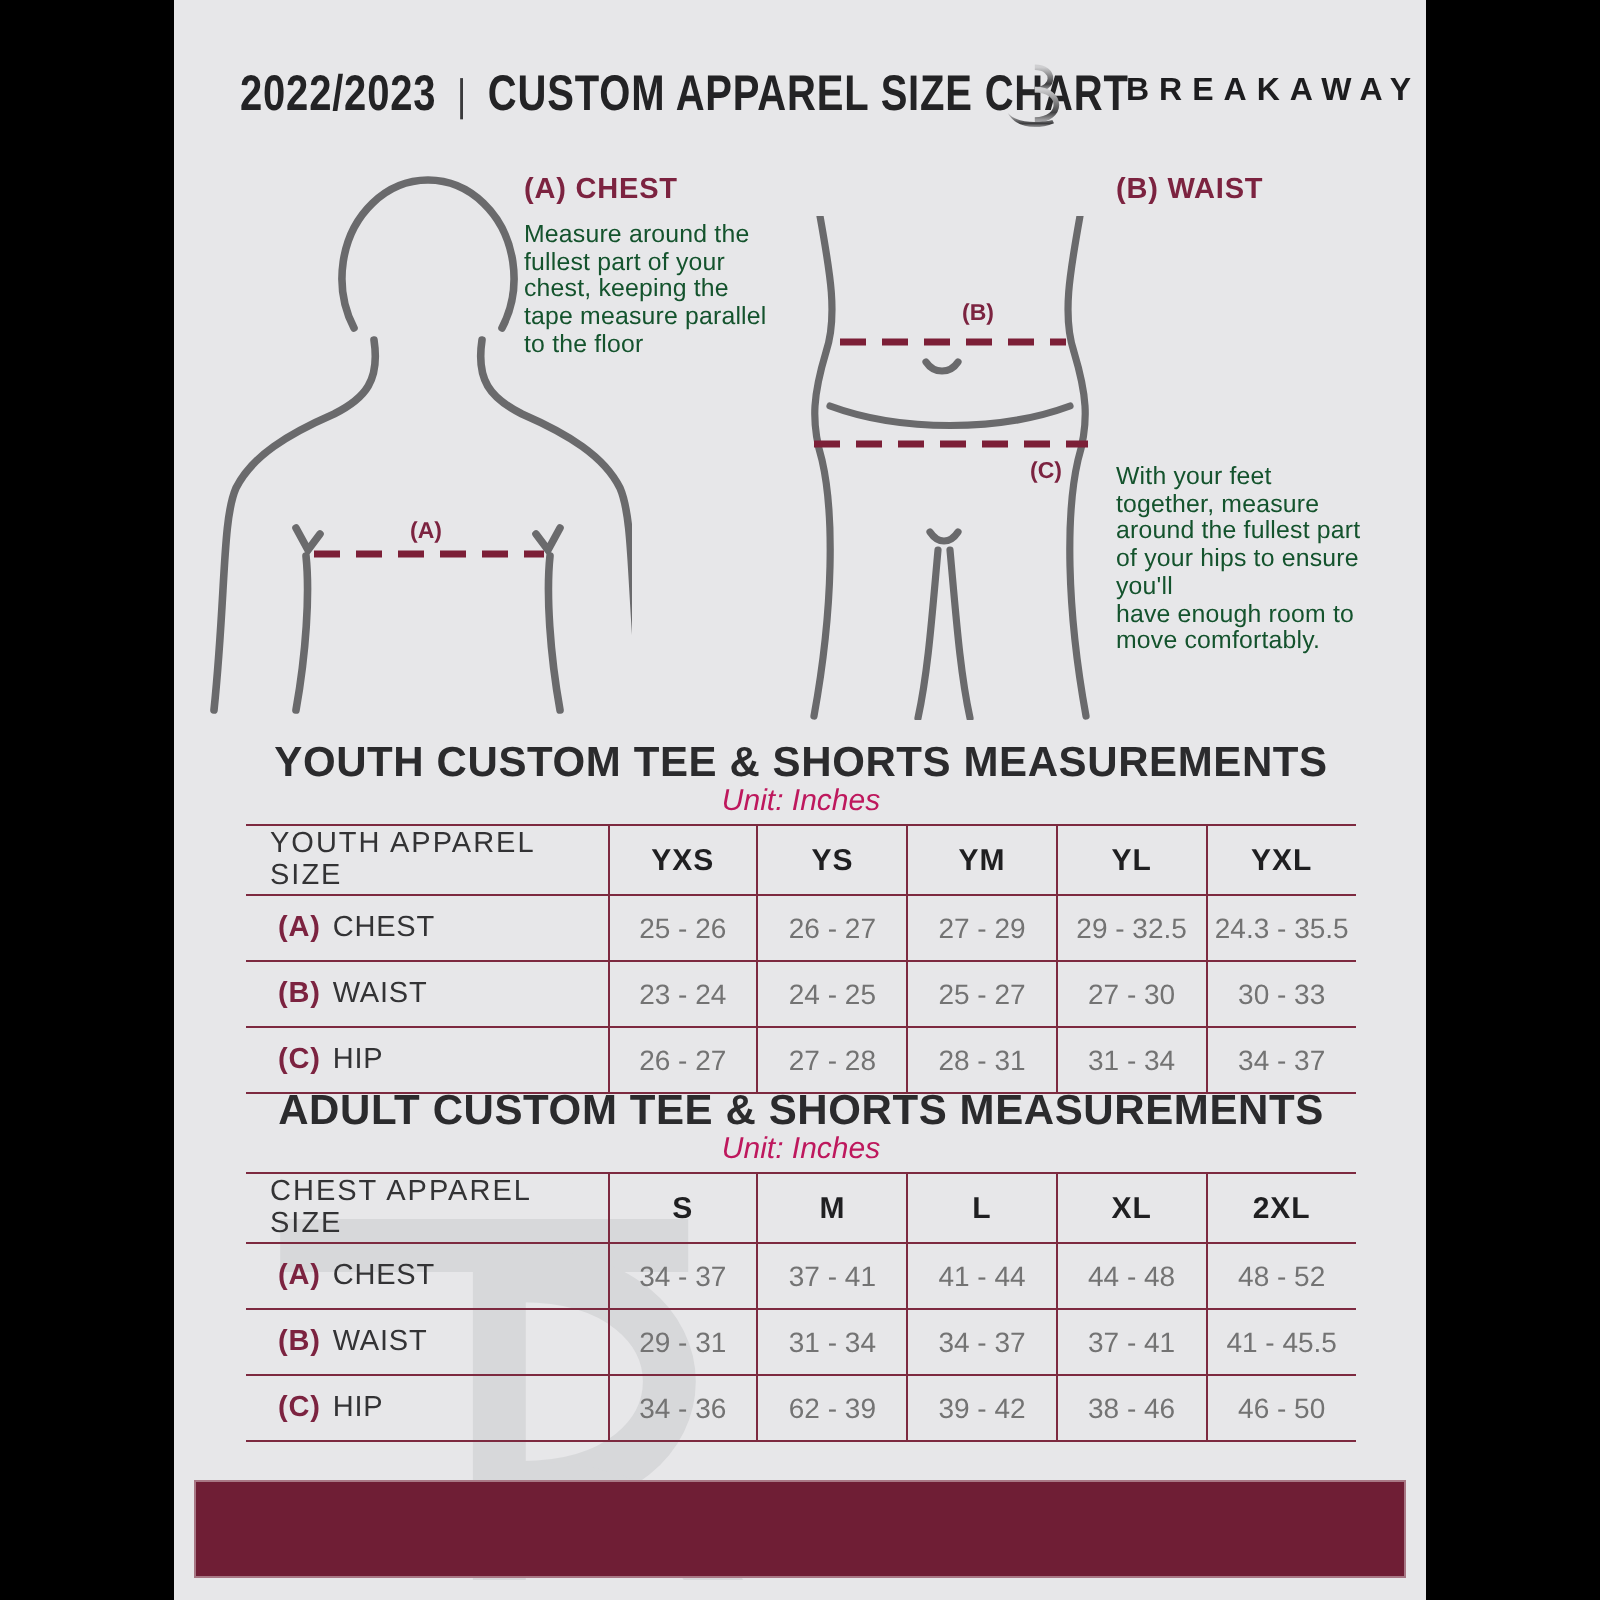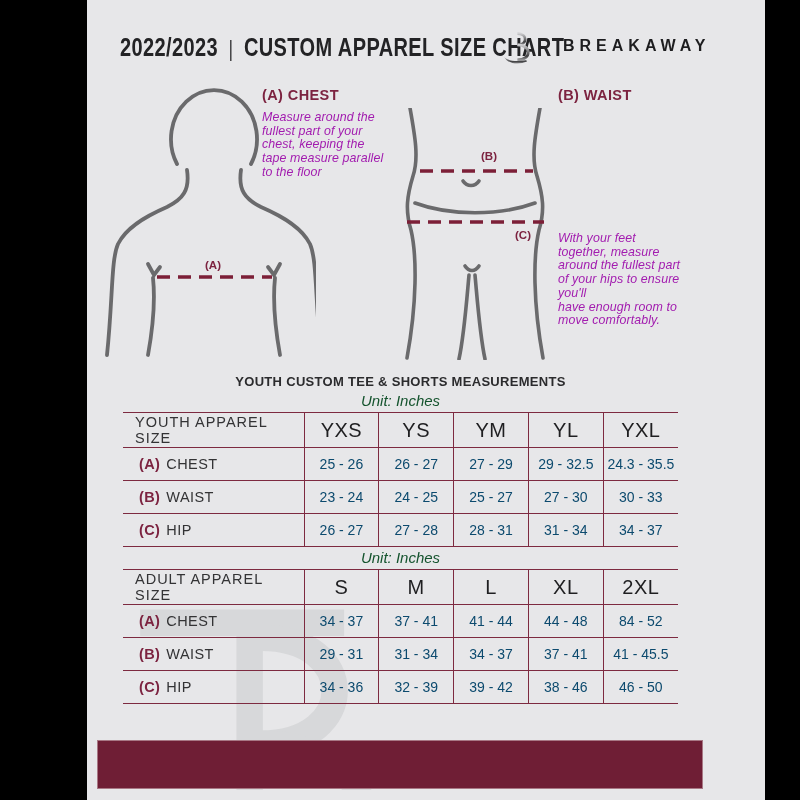--- a/index.html
+++ b/index.html
@@ -2,21 +2,21 @@
 <html><head>
 <meta charset="utf-8">
 <style>
   html,body{margin:0;padding:0;}
   body{
     width:800px;height:800px;background:#000;position:relative;
     font-family:"Liberation Sans", sans-serif;
     -webkit-font-smoothing:antialiased;
   }
   .page{
-    position:absolute;left:87px;top:0;width:678px;height:800px;
+    position:absolute;left:87px;top:0;width:626px;height:800px;
     background:#e7e7e9;overflow:hidden;
   }
 
   
   .hdr-title{
     position:absolute;left:33px;top:33px;
     display:flex;align-items:baseline;gap:13px;
     font-weight:bold;font-size:25px;color:#232325;letter-spacing:.5px;
     transform:scaleX(.8);transform-origin:left center;white-space:nowrap;
   }
@@ -27,43 +27,43 @@
   
   .fig{position:absolute;}
   .fig-upper{left:14px;top:82px;}
   .fig-lower{left:308px;top:108px;}
   .g-block{position:absolute;z-index:1;}
   .g-chest{left:175px;top:87px;width:200px;}
   .g-waist{left:471px;top:87px;width:170px;}
   .g-hips{left:471px;top:224px;width:180px;}
   .g-head{font-size:14.5px;font-weight:bold;color:#7c2340;letter-spacing:.4px;}
   .g-body{
-    margin-top:8px;font-size:12.4px;line-height:13.7px;font-style:italic;
-    color:#a21caf;white-space:pre-line;letter-spacing:.1px;
+    margin-top:8px;font-size:12.4px;line-height:13.7px;
+    color:#14532d;white-space:pre-line;letter-spacing:.1px;
   }
   .marker-label{fill:#7c2340;font-weight:bold;font-size:11.5px;font-family:"Liberation Sans",sans-serif;}
 
   
   .wm{position:absolute;left:38px;top:566px;width:340px;height:224px;overflow:hidden;z-index:0;}
 
   
   .tbl-sec{position:absolute;left:36px;width:555px;text-align:center;z-index:1;}
   .sec-youth{top:373px;}
   .sec-adult{top:547px;}
-  .tbl-title{font-size:13px;line-height:17px;font-weight:bold;color:#2b2b2d;letter-spacing:.3px;}
-  .tbl-unit{font-size:15px;line-height:18px;margin-top:2px;font-style:italic;color:#14532d;}
+  .tbl-title{font-size:21px;line-height:17px;font-weight:bold;color:#2b2b2d;letter-spacing:.3px;}
+  .tbl-unit{font-size:15px;line-height:18px;margin-top:2px;font-style:italic;color:#be185d;}
   table{border-collapse:collapse;table-layout:fixed;width:555px;margin-top:2px;
         border-top:1.5px solid #7d2a40;border-bottom:1.5px solid #7d2a40;}
-  td{padding:0;height:32px;font-size:14px;color:#0c4a6e;}
+  td{padding:0;height:32px;font-size:14px;color:#737373;}
   tr.hdr td{height:34px;}
   tr + tr td{border-top:1.5px solid #7d2a40;}
   td.v{border-left:1.5px solid #7d2a40;}
   td.lab{text-align:left;padding-left:12px;font-size:14.5px;letter-spacing:1px;color:#333335;}
   tr.data td.lab{padding-left:16px;letter-spacing:.4px;}
-  tr.hdr td.v{font-weight:normal;font-size:20px;color:#1f1f21;letter-spacing:.5px;}
+  tr.hdr td.v{font-weight:bold;font-size:15px;color:#1f1f21;letter-spacing:.5px;}
   .k{color:#7c2340;font-weight:bold;margin-right:6px;}
 
   
   .footer-bar{
     position:absolute;left:10px;top:740px;width:606px;height:49px;
     background:#6f1e35;border:1px solid rgba(255,255,255,.4);box-sizing:border-box;z-index:2;
   }
 </style>
 </head>
 <body>
@@ -202,59 +202,60 @@
         <td class="v">27 - 28</td>
         <td class="v">28 - 31</td>
         <td class="v">31 - 34</td>
         <td class="v">34 - 37</td>
       </tr>
     </tbody>
       </table>
   </section>
 
   <section class="tbl-sec sec-adult">
+    <div class="tbl-title">ADULT CUSTOM TEE &amp; SHORTS MEASUREMENTS</div>
     <div class="tbl-unit">Unit: Inches</div>
     <table>
       <colgroup>
           <col style="width:181px">
           <col>
           <col>
           <col>
           <col>
           <col>
         </colgroup>
       <tbody>
           <tr class="hdr">
-        <td class="lab">ADULT APPAREL SIZE</td>
+        <td class="lab">CHEST APPAREL SIZE</td>
         <td class="v">S</td>
         <td class="v">M</td>
         <td class="v">L</td>
         <td class="v">XL</td>
         <td class="v">2XL</td>
       </tr>
       <tr class="data">
         <td class="lab"><span class="k">(A)</span><span>CHEST</span></td>
         <td class="v">34 - 37</td>
         <td class="v">37 - 41</td>
         <td class="v">41 - 44</td>
         <td class="v">44 - 48</td>
-        <td class="v">84 - 52</td>
+        <td class="v">48 - 52</td>
       </tr>
       <tr class="data">
         <td class="lab"><span class="k">(B)</span><span>WAIST</span></td>
         <td class="v">29 - 31</td>
         <td class="v">31 - 34</td>
         <td class="v">34 - 37</td>
         <td class="v">37 - 41</td>
         <td class="v">41 - 45.5</td>
       </tr>
       <tr class="data">
         <td class="lab"><span class="k">(C)</span><span>HIP</span></td>
         <td class="v">34 - 36</td>
-        <td class="v">32 - 39</td>
+        <td class="v">62 - 39</td>
         <td class="v">39 - 42</td>
         <td class="v">38 - 46</td>
         <td class="v">46 - 50</td>
       </tr>
     </tbody>
       </table>
   </section>
 
   <div class="footer-bar"></div>
 </div>

